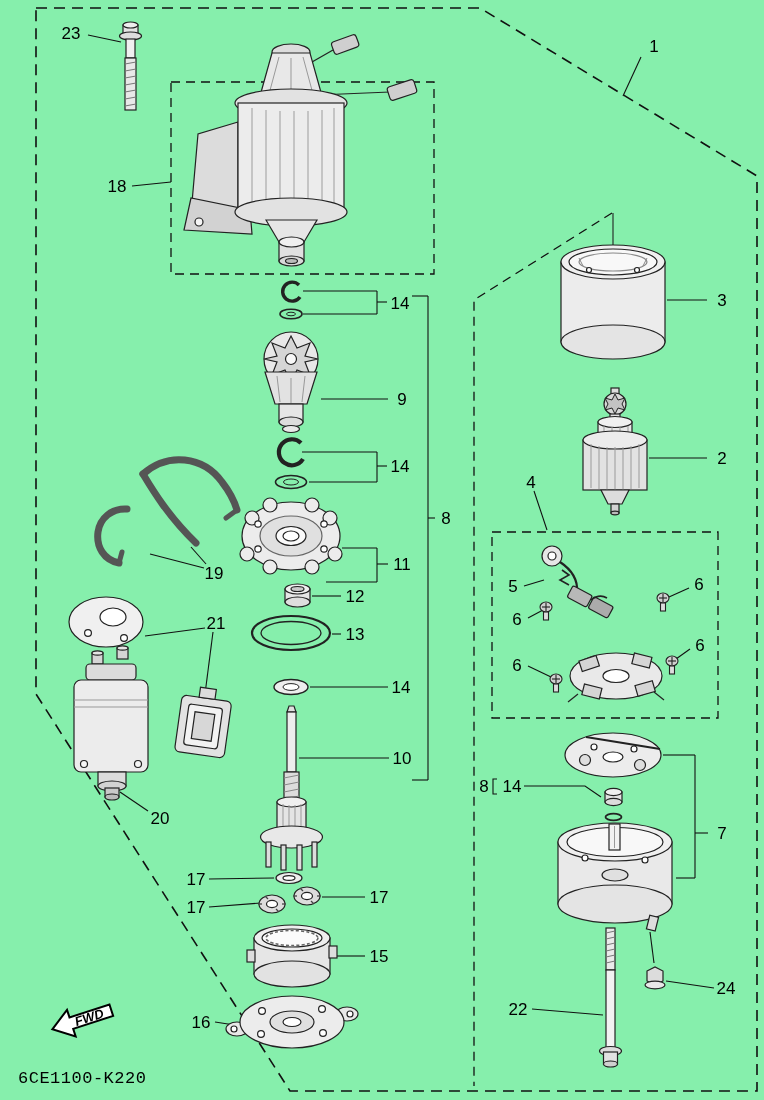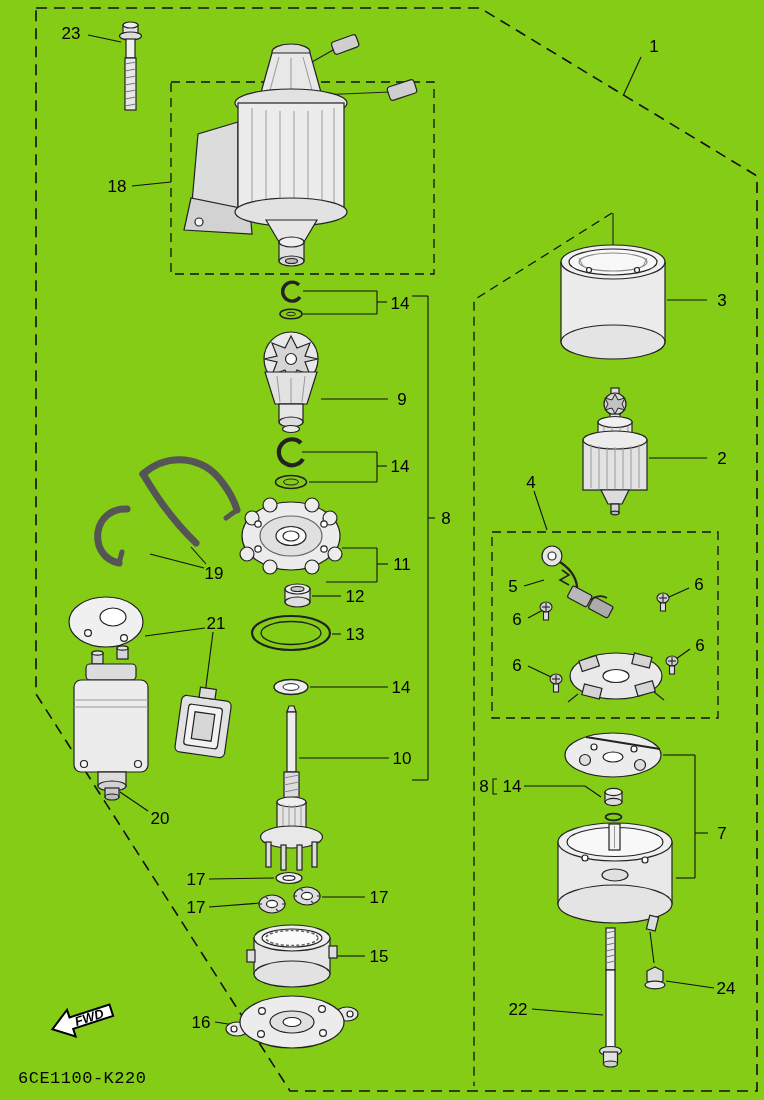--- a/index.html
+++ b/index.html
@@ -1,16 +1,16 @@
 <!DOCTYPE html>
 <html><head>
 <meta charset="utf-8">
 <style>
   html,body{margin:0;padding:0;background:#fff;}
-  .stage{position:relative;width:764px;height:1100px;background:#84cc16;overflow:hidden;
+  .stage{position:relative;width:764px;height:1100px;background:#86efac;overflow:hidden;
          font-family:"Liberation Sans",sans-serif;}
   svg{display:block;}
   .callout{font-size:17px;fill:#000;text-anchor:middle;dominant-baseline:central;
            font-family:"Liberation Sans",sans-serif;}
   .leader{stroke:#111;stroke-width:1.1;fill:none;}
   .dash{fill:none;stroke:#111;}
   .code-text{font-size:17px;fill:#000;letter-spacing:.5px;font-family:"Liberation Mono","DejaVu Sans Mono",monospace;}
   .fwd-text{font-size:13px;font-style:italic;font-weight:bold;fill:#000;
             font-family:"Liberation Sans",sans-serif;}
 </style>

